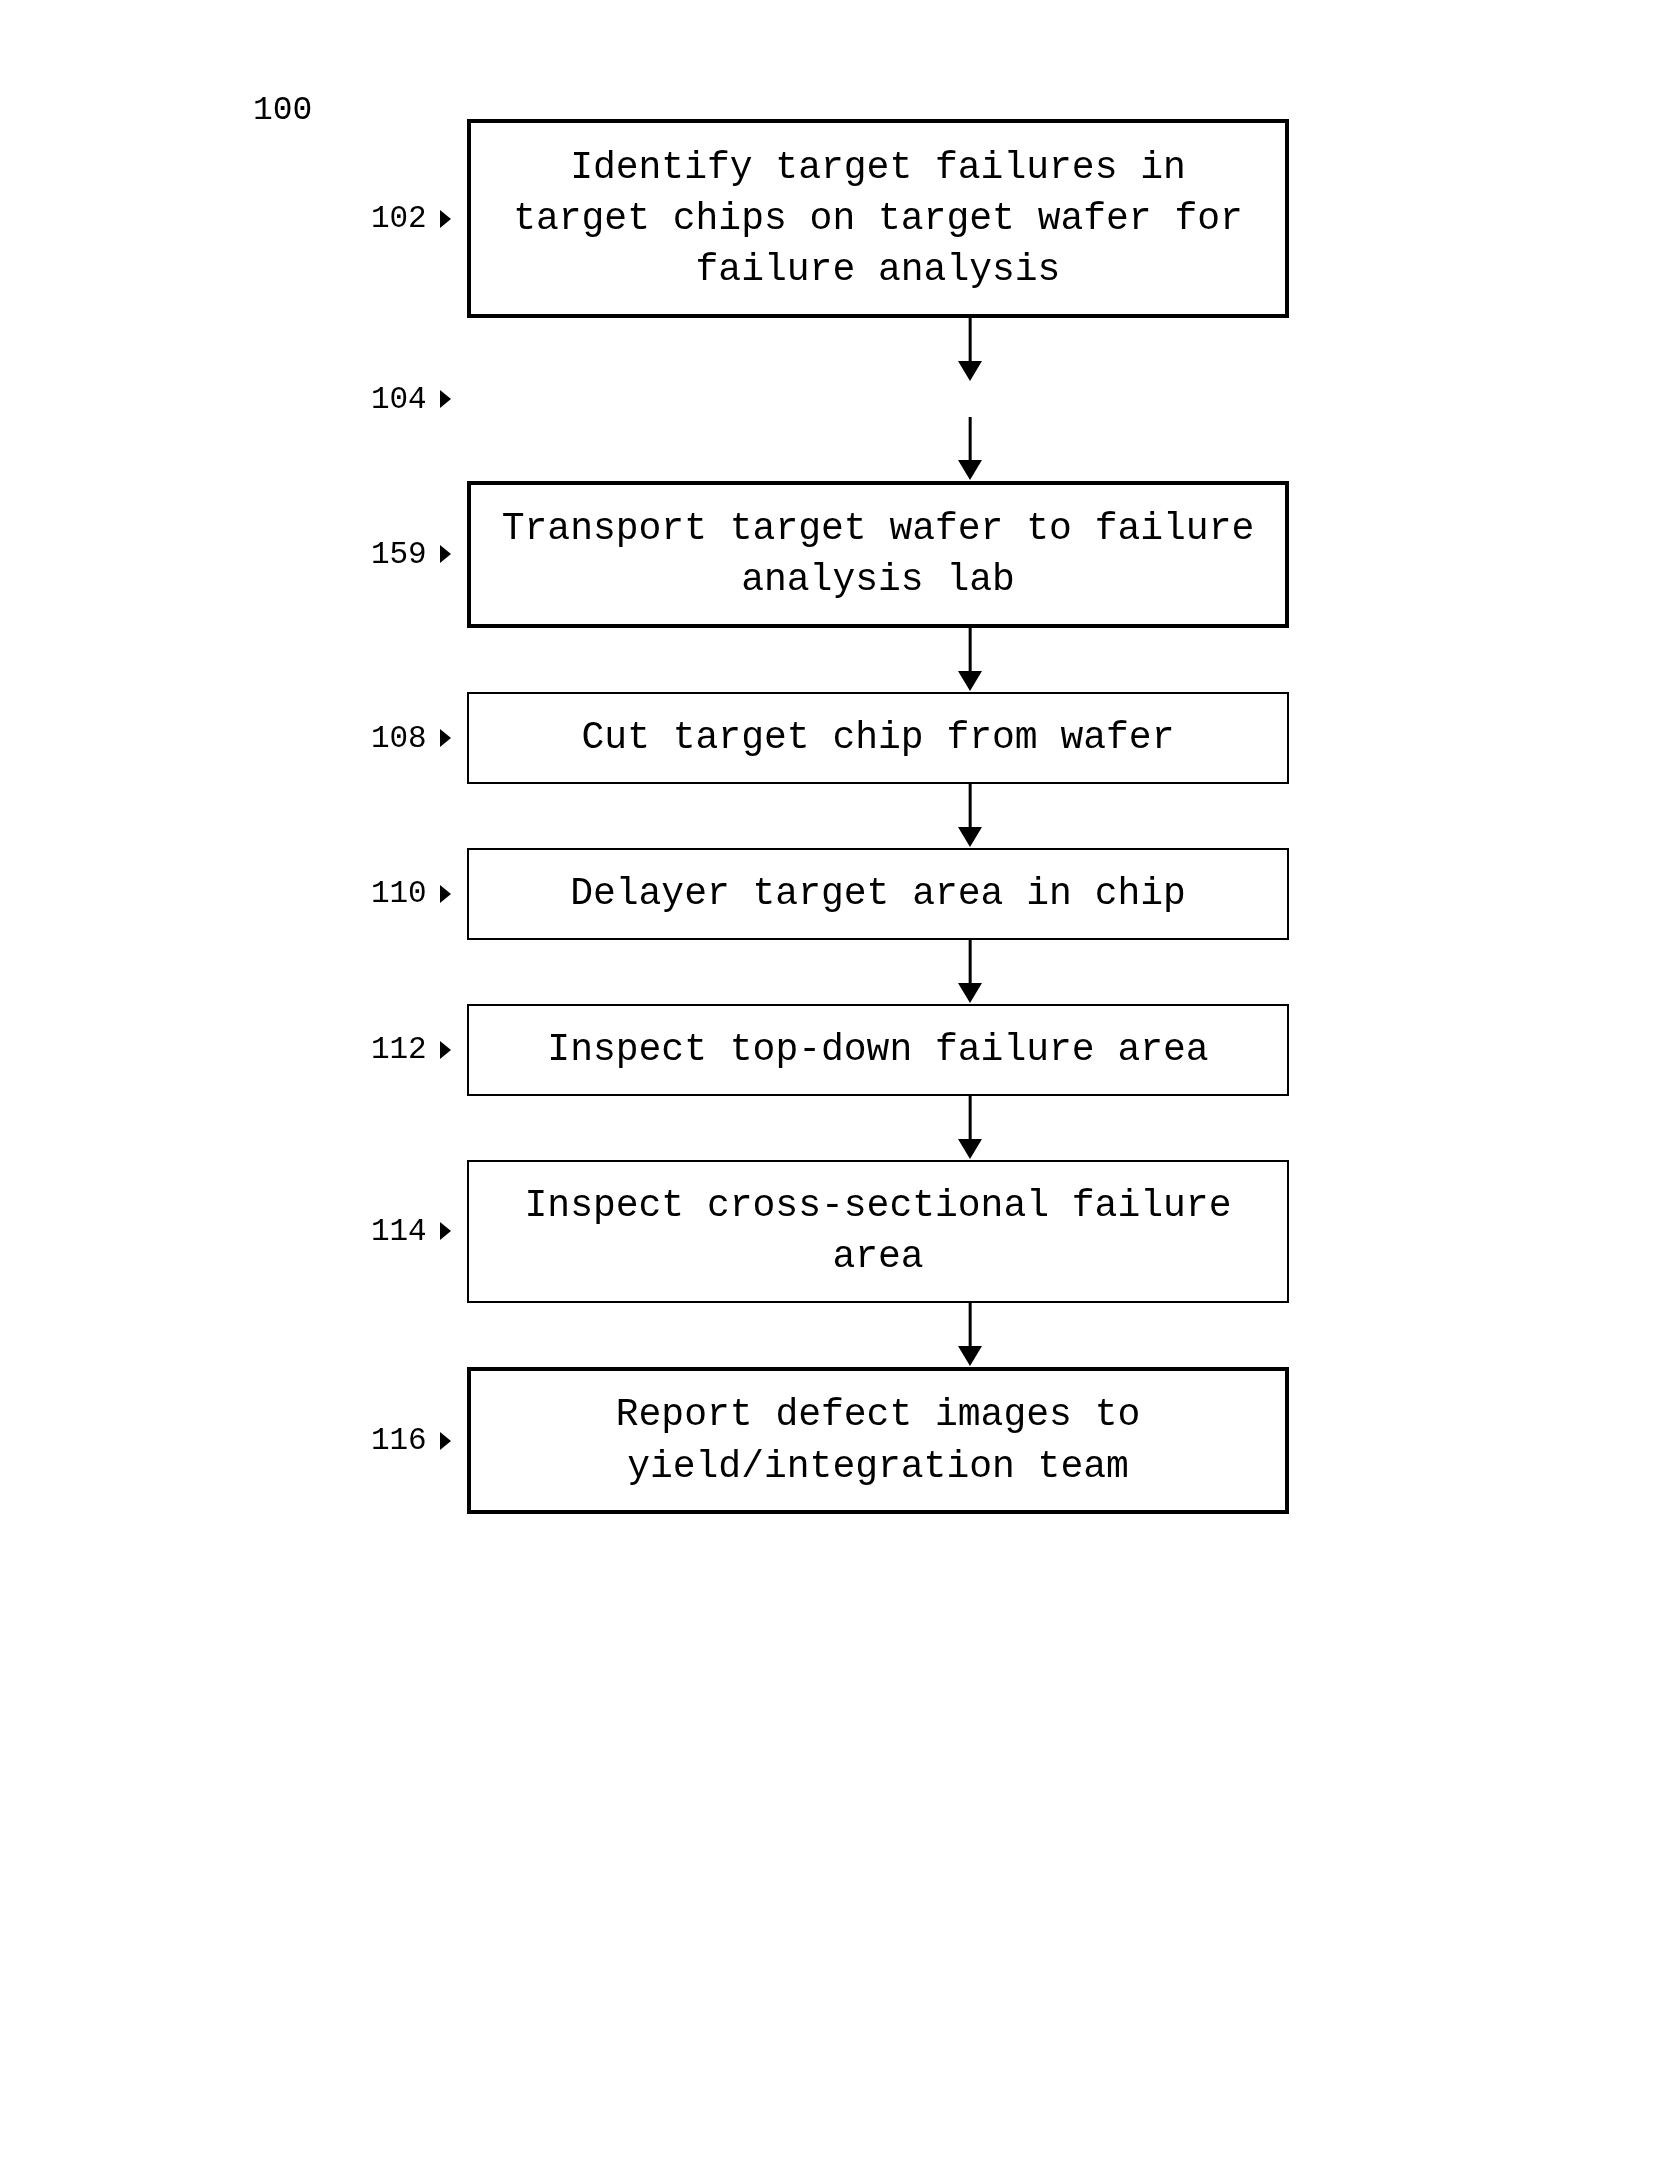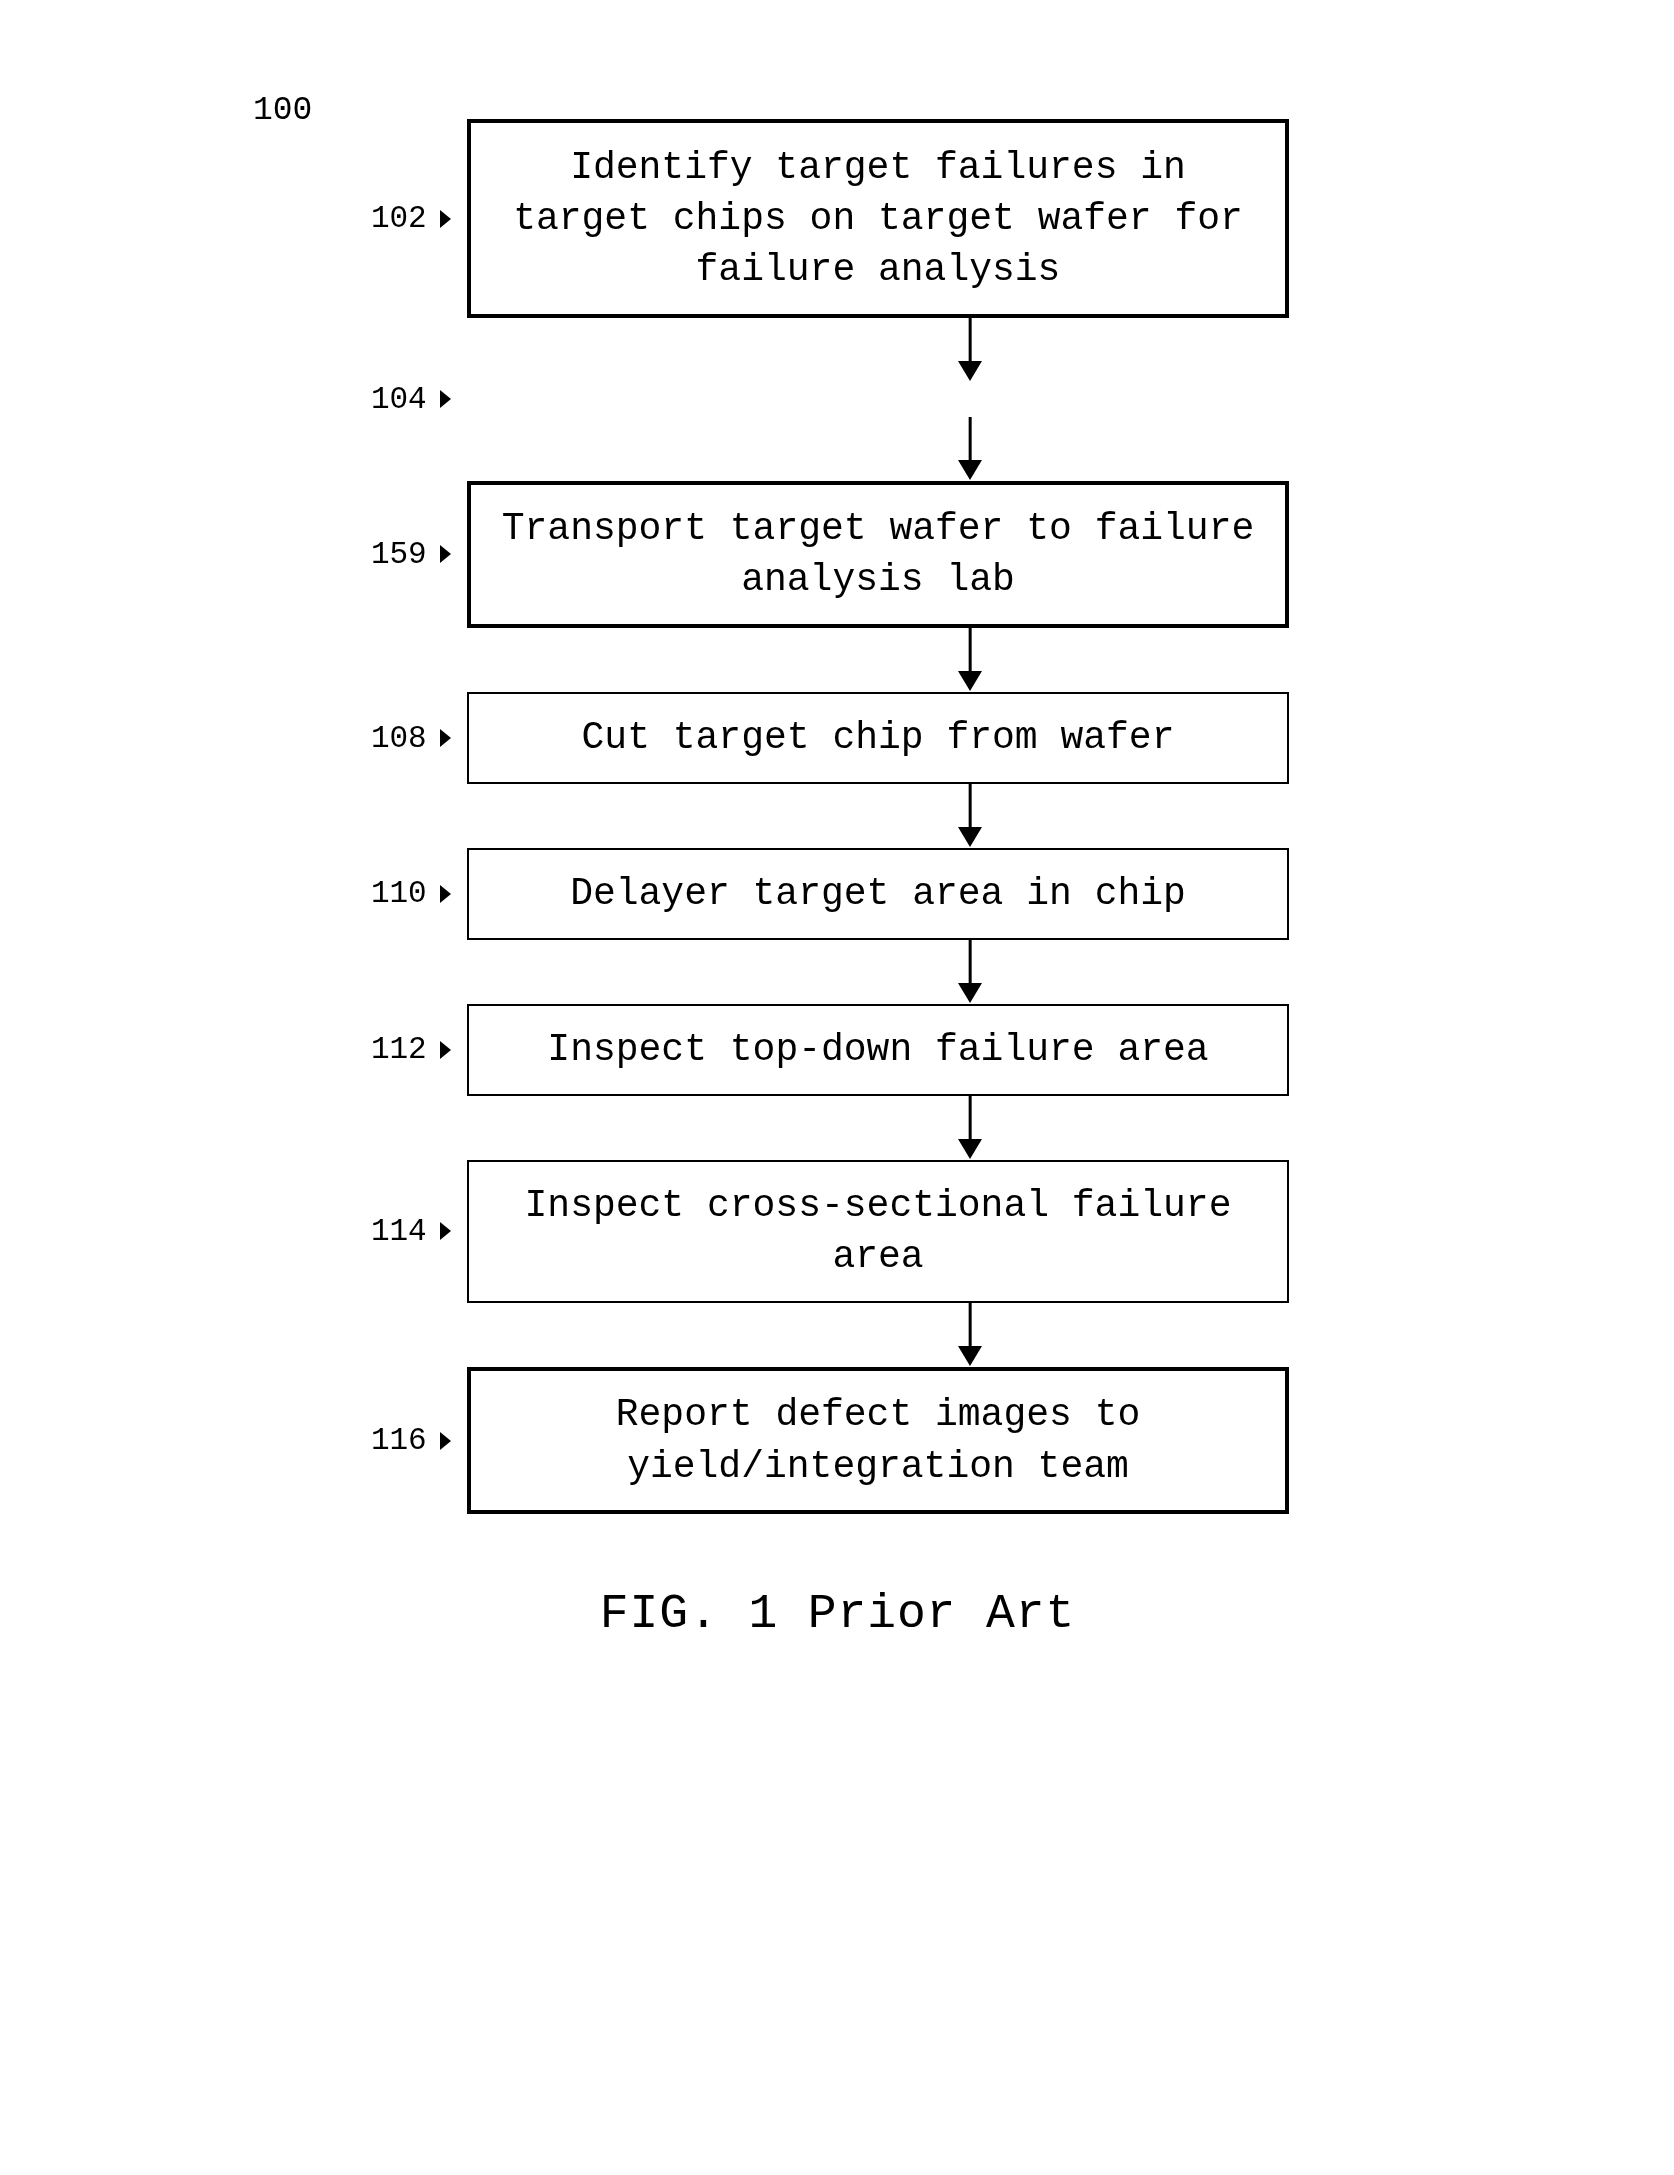--- a/index.html
+++ b/index.html
@@ -179,17 +179,16 @@
           <div class="step-label">114</div>
           <div class="step-box">Inspect cross-sectional failure area</div>
         </div>
         <div class="arrow-down"></div>
         <div class="step-row">
           <div class="step-label">116</div>
           <div class="step-box thick">Report defect images to yield/integration team</div>
         </div>
       </div>
 
-    <div class="fig-caption">FIG. 1 Prior Art</div>
 
   </div>
 </div>
 
 
 </body></html>

